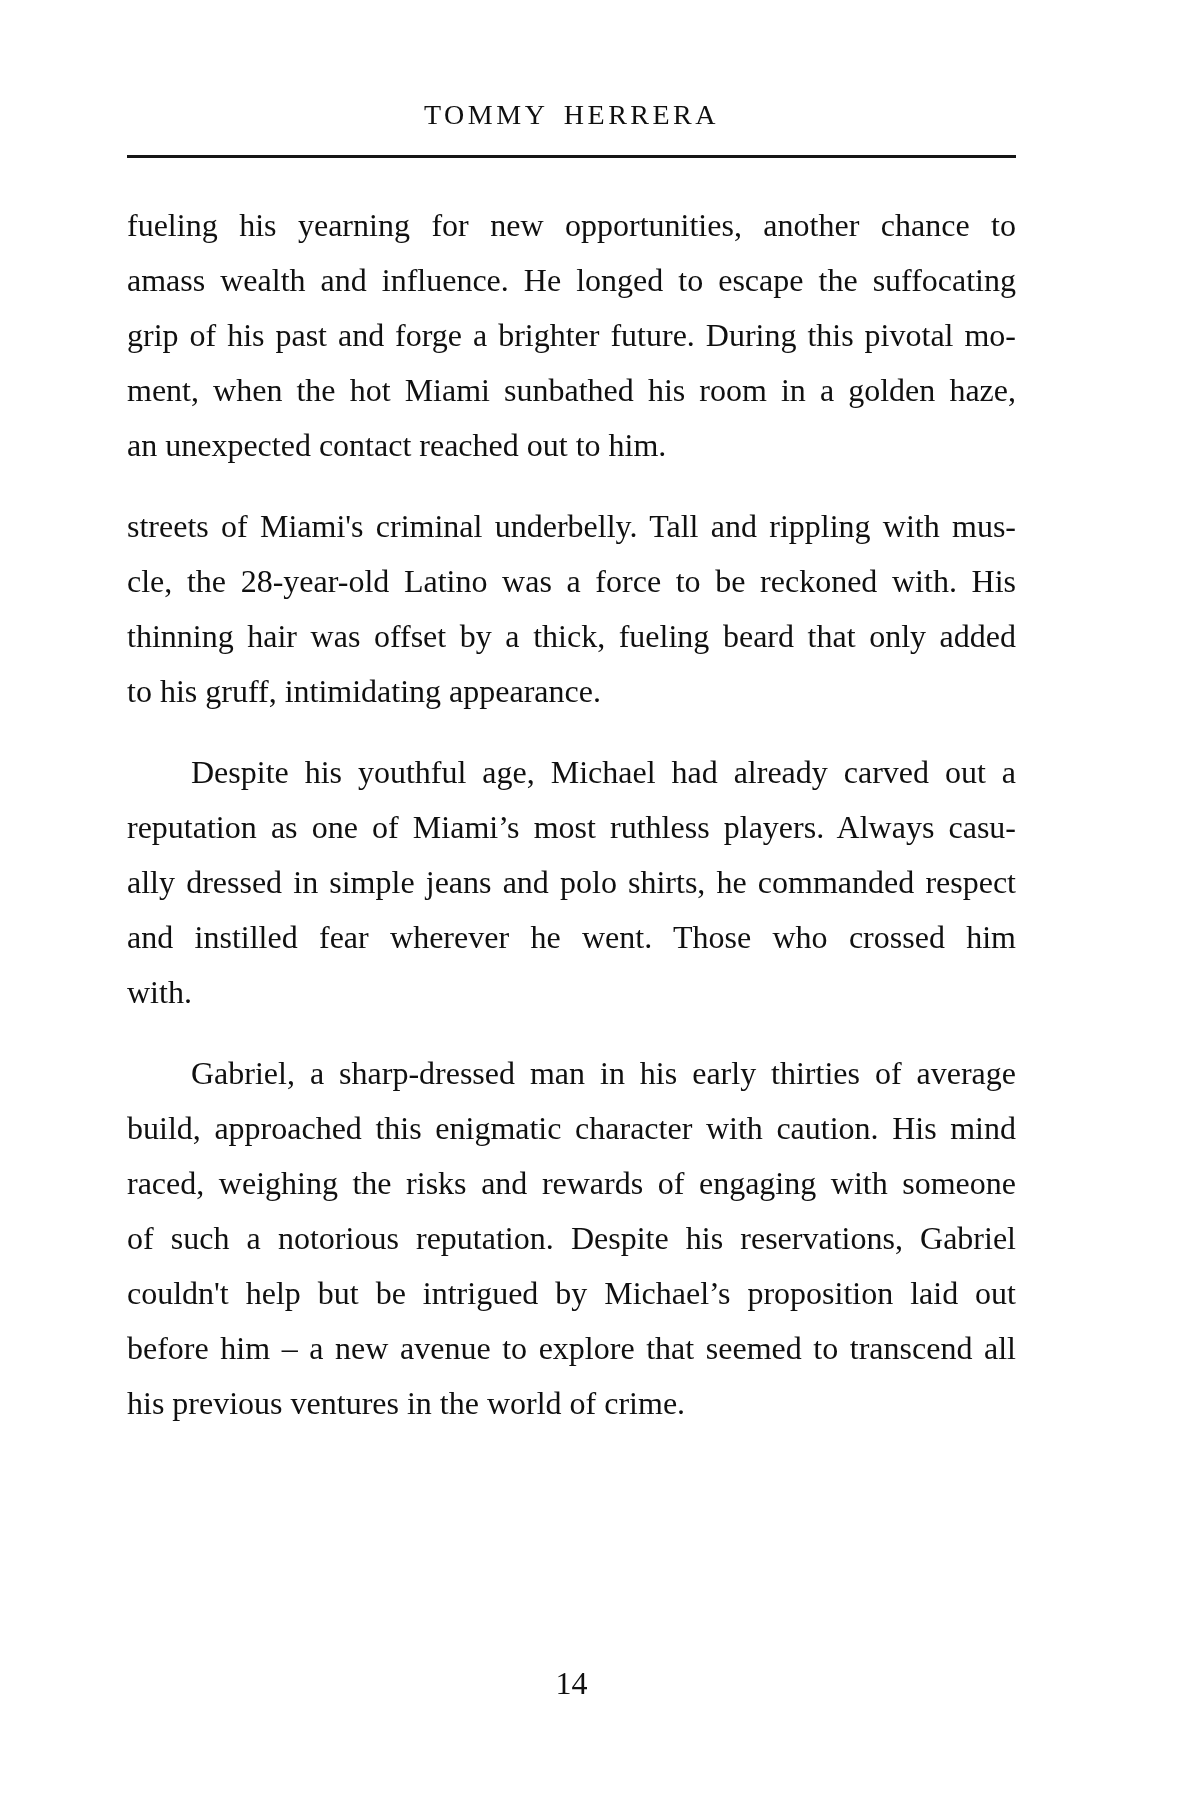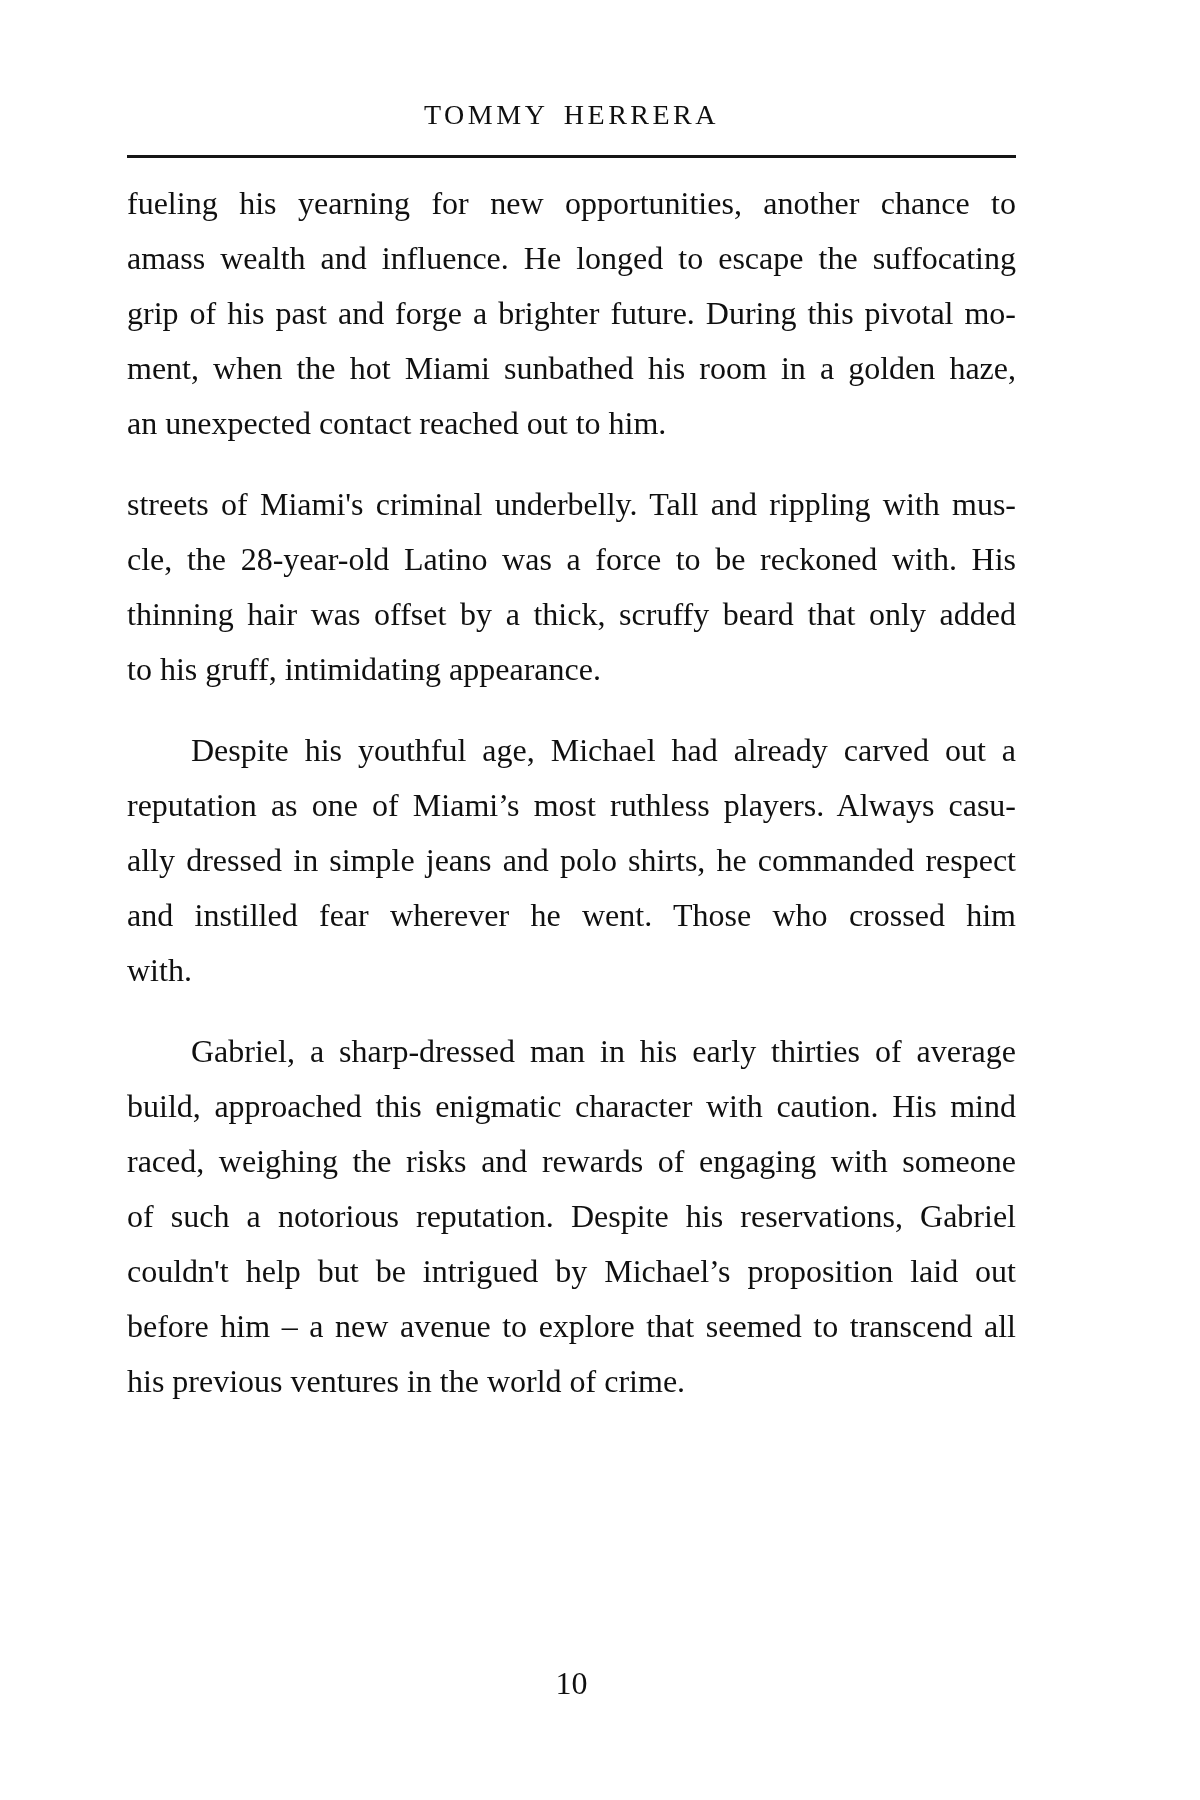--- a/index.html
+++ b/index.html
@@ -34,21 +34,21 @@
   .header-rule {
     position: absolute;
     top: 155px;
     left: 0;
     width: 100%;
     height: 3px;
     background: #161616;
   }
   .body-text {
     position: absolute;
-    top: 176px;
+    top: 198px;
     left: 0;
     width: 100%;
     font-size: 32px;
     line-height: 55px;
   }
   .para { margin: 0; }
   .para + .para { margin-top: 26px; }
   .line {
     text-align: justify;
     text-align-last: justify;
@@ -79,34 +79,34 @@
       <div class="para">
         <div class="line">fueling his yearning for new opportunities, another chance to</div>
         <div class="line">amass wealth and influence. He longed to escape the suffocating</div>
         <div class="line">grip of his past and forge a brighter future. During this pivotal mo-</div>
         <div class="line">ment, when the hot Miami sunbathed his room in a golden haze,</div>
         <div class="line last">an unexpected contact reached out to him.</div>
       </div>
       <div class="para">
         <div class="line">streets of Miami's criminal underbelly. Tall and rippling with mus-</div>
         <div class="line">cle, the 28-year-old Latino was a force to be reckoned with. His</div>
-        <div class="line">thinning hair was offset by a thick, scruffy beard that only added</div>
+        <div class="line">thinning hair was offset by a thick, fueling beard that only added</div>
         <div class="line last">to his gruff, intimidating appearance.</div>
       </div>
       <div class="para">
         <div class="line indent">Despite his youthful age, Michael had already carved out a</div>
         <div class="line">reputation as one of Miami’s most ruthless players. Always casu-</div>
         <div class="line">ally dressed in simple jeans and polo shirts, he commanded respect</div>
         <div class="line">and instilled fear wherever he went. Those who crossed him</div>
         <div class="line last">with.</div>
       </div>
       <div class="para">
         <div class="line indent">Gabriel, a sharp-dressed man in his early thirties of average</div>
         <div class="line">build, approached this enigmatic character with caution. His mind</div>
         <div class="line">raced, weighing the risks and rewards of engaging with someone</div>
         <div class="line">of such a notorious reputation. Despite his reservations, Gabriel</div>
         <div class="line">couldn't help but be intrigued by Michael’s proposition laid out</div>
         <div class="line">before him – a new avenue to explore that seemed to transcend all</div>
         <div class="line last">his previous ventures in the world of crime.</div>
       </div>
     </div>
-  <div class="folio">10</div>
+  <div class="folio">14</div>
 </div>
 
 </body></html>

